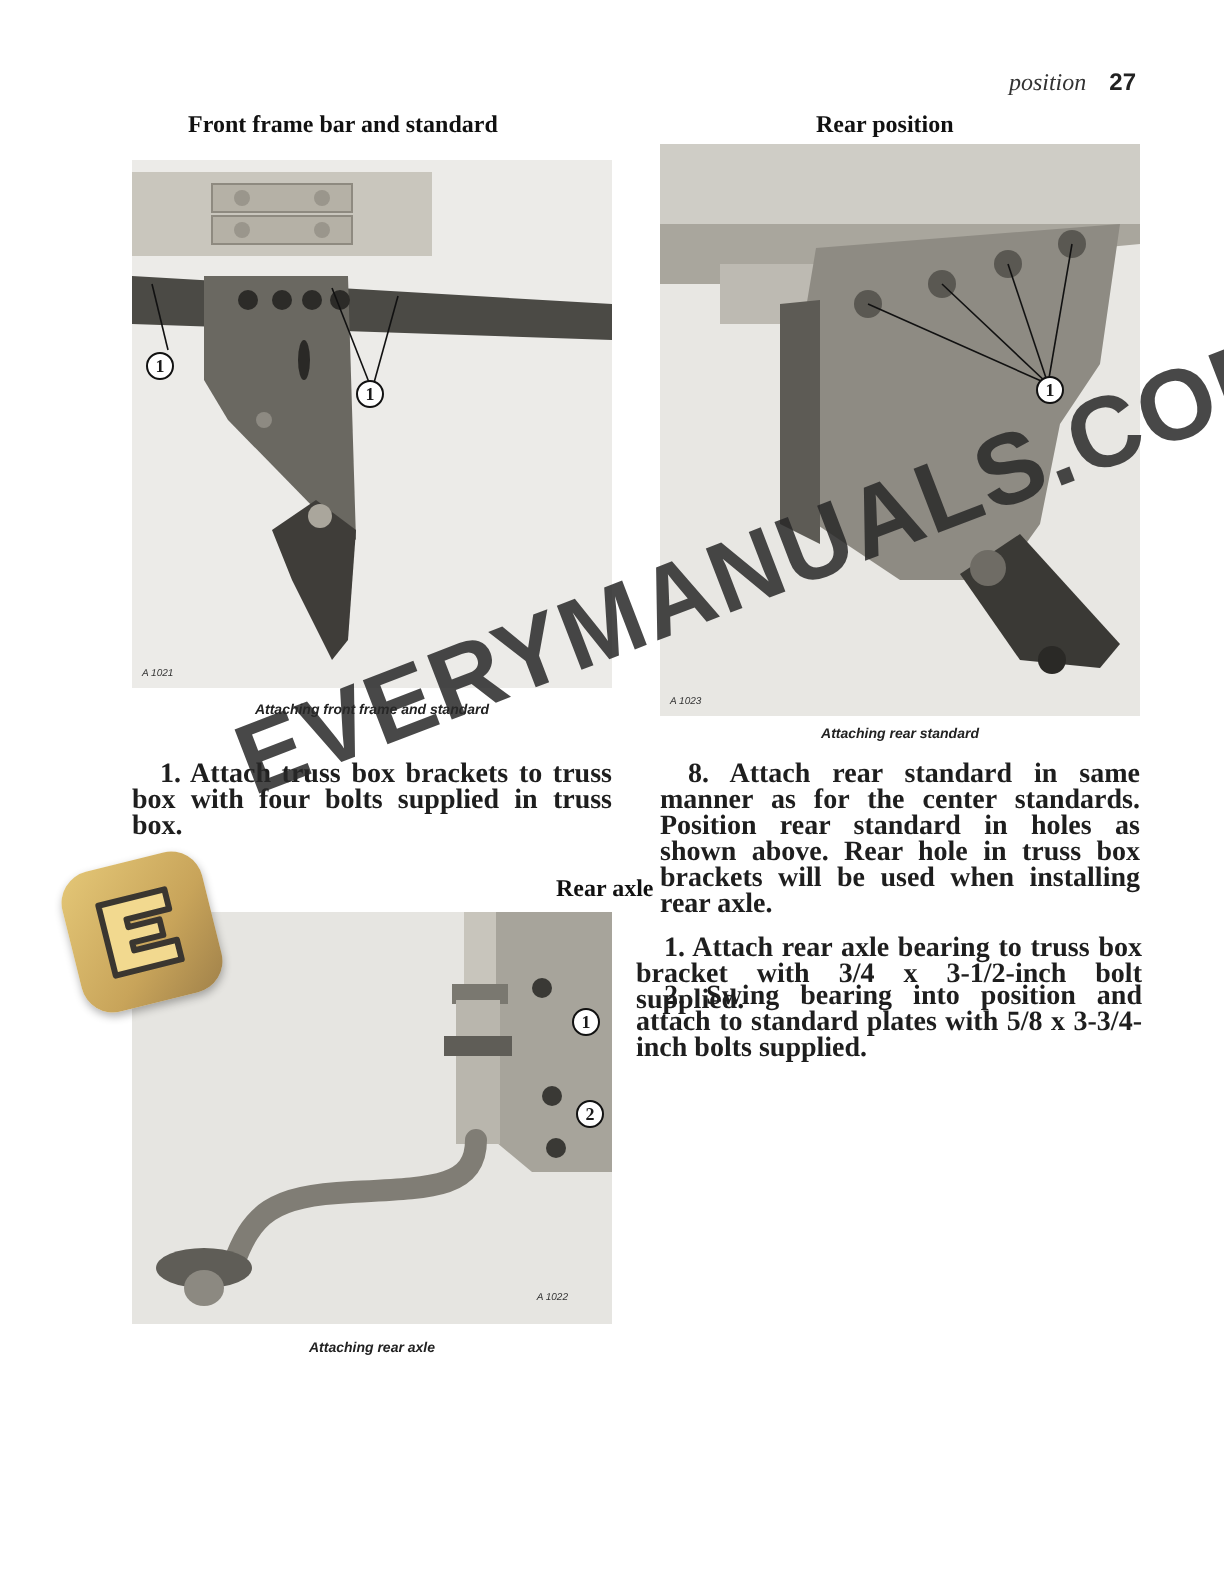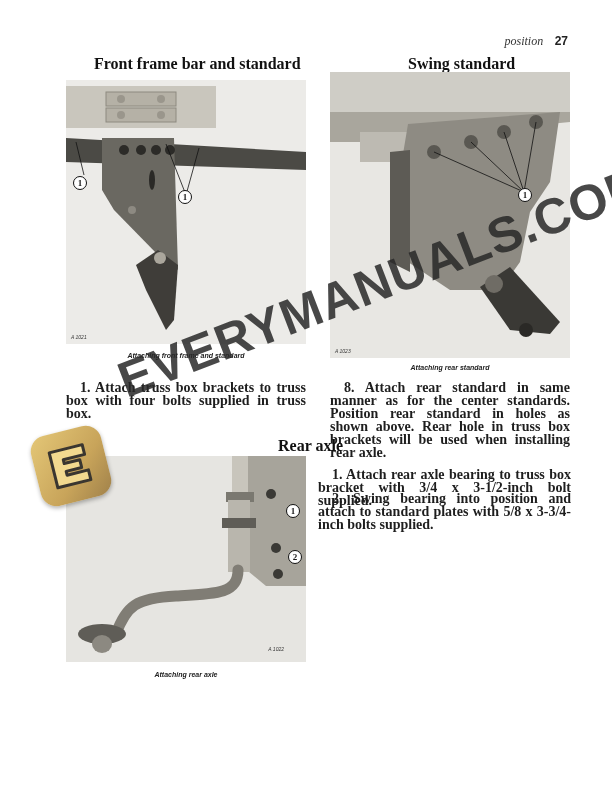--- a/index.html
+++ b/index.html
@@ -3,21 +3,21 @@
 <meta charset="utf-8">
 <style>
   * { box-sizing: border-box; margin: 0; padding: 0; }
   html, body { width: 612px; height: 792px; background: #ffffff; overflow: hidden; }
   body { position: relative; font-family: "DejaVu Serif", "Liberation Serif", serif; color: #1a1a1a; }
 
   .running-head { position: absolute; top: 34px; right: 44px; font-size: 11px; }
   .running-head .section { font-style: italic; font-family: "Liberation Serif", serif; color: #333; margin-right: 8px; font-size: 12px; }
   .running-head .pageno { font-family: "Liberation Sans", sans-serif; font-weight: bold; font-size: 12px; color: #222; text-align: right; }
 
-  .heading { position: absolute; font-family: "Liberation Serif", serif; font-weight: bold; font-size: 16px; color: #111; white-space: nowrap; }
+  .heading { position: absolute; font-family: "Liberation Serif", serif; font-weight: bold; font-size: 12px; color: #111; white-space: nowrap; }
 
   .photo { position: absolute; background: #e9e9e7; overflow: hidden; }
   .photo .code { position: absolute; left: 5px; bottom: 4px; font-family: "Liberation Sans", sans-serif; font-style: italic; font-size: 5px; color: #333; }
 
   .caption { position: absolute; font-family: "Liberation Sans", sans-serif; font-style: italic; font-weight: bold; font-size: 7px; color: #222; text-align: center; }
 
   .para { position: absolute; font-family: "Liberation Serif", serif; font-size: 14px; line-height: 13px; color: #1e1e1e; text-align: justify; text-indent: 14px; font-weight: bold; }
 
   .callout { position: absolute; width: 14px; height: 14px; border-radius: 50%; border: 1px solid #111; background: #fff; font-family: "Liberation Serif", serif; font-size: 9px; font-weight: bold; text-align: center; line-height: 12px; }
 
@@ -60,21 +60,21 @@
     <line x1="120" y1="115" x2="133" y2="68" stroke="#111" stroke-width="0.8"></line>
   </svg>
   <div class="callout" style="left:7px; top:96px;">1</div>
   <div class="callout" style="left:112px; top:110px;">1</div>
   <div class="code">A 1021</div>
 </div>
 <div class="caption" style="left:66px; top:352px; width:240px;">Attaching front frame and standard</div>
 
 <div class="para" style="left:66px; top:381px; width:240px;">1. Attach truss box brackets to truss box with four bolts supplied in truss box.</div>
 
-<div class="heading" style="left:408px; top:55px;">Swing standard</div>
+<div class="heading" style="left:408px; top:55px;">Rear position</div>
 
 <div class="photo" style="left:330px; top:72px; width:240px; height:286px;">
   <svg width="240" height="286" viewBox="0 0 240 286">
     <rect x="0" y="0" width="240" height="286" fill="#e8e7e3"></rect>
     <rect x="0" y="0" width="240" height="42" fill="#cfcdc6"></rect>
     <polygon points="0,40 240,40 240,50 30,70 0,70" fill="#a9a69d"></polygon>
     <polygon points="30,60 110,60 110,90 30,90" fill="#bdbab2"></polygon>
     <polygon points="78,52 230,40 220,110 200,140 190,190 170,218 120,218 78,190 70,100" fill="#8e8b83"></polygon>
     <polygon points="60,80 80,78 80,200 60,190" fill="#5d5b55"></polygon>
     <polygon points="150,215 180,195 230,250 220,262 180,258" fill="#3a3935"></polygon>

